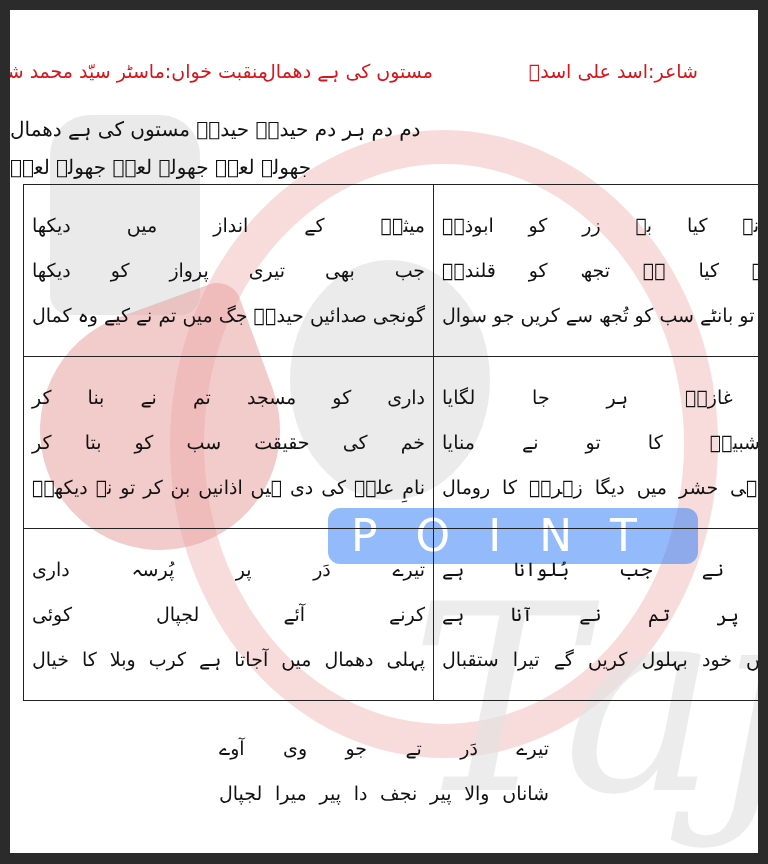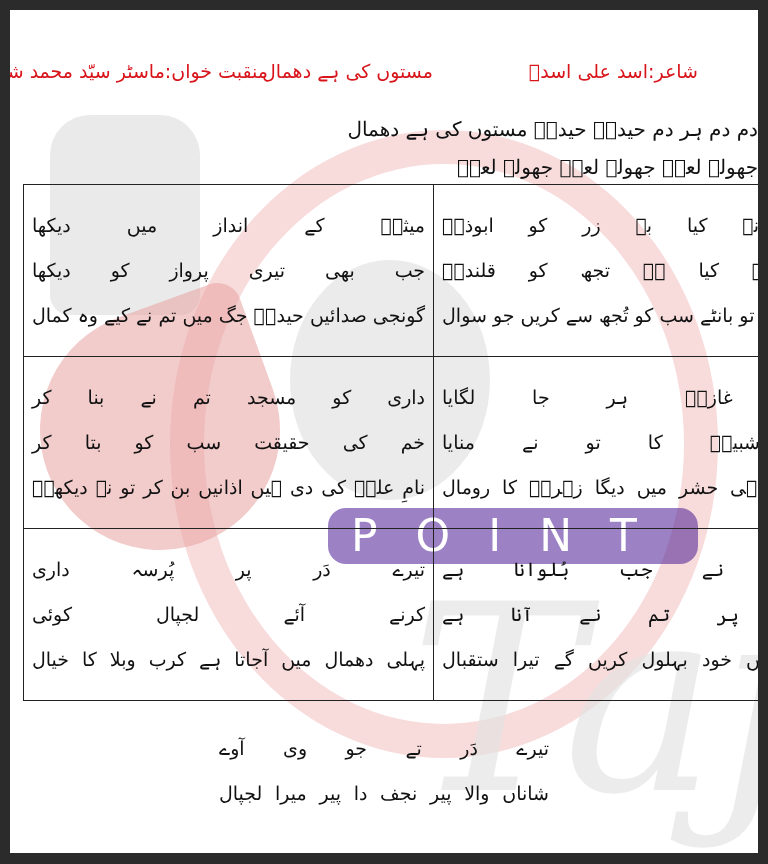--- a/index.html
+++ b/index.html
@@ -16,38 +16,38 @@
     left:40px; top:105px; width:150px; height:200px; border-radius:40px 40px 20px 20px;
     background:#d9d9d9; opacity:.55;
   }
   .wm-circle {
     left:160px; top:120px; width:480px; height:560px; border-radius:50%;
     border:34px solid #f3c4c4; opacity:.6;
   }
   .wm-red1 { left:30px; top:300px; width:240px; height:240px; border-radius:50% 10% 50% 50%; background:#e7a1a1; opacity:.55; transform:rotate(-20deg); }
   .wm-gray { left:280px; top:250px; width:200px; height:240px; border-radius:50%; background:#d3d3d3; opacity:.45; }
   .wm-point {
-    left:318px; top:498px; width:370px; height:56px; border-radius:18px; background:#4c1d95; opacity:.55;
+    left:318px; top:498px; width:370px; height:56px; border-radius:12px; background:#3b82f6; opacity:.55;
     color:#fff; font-size:44px; letter-spacing:38px; text-align:center; line-height:56px;
     font-family:"DejaVu Sans", sans-serif;
   }
   .wm-taj {
     left:400px; top:560px; font-size:260px; font-style:italic; color:#e3e3e3; opacity:.65;
     font-family:"DejaVu Serif", serif; line-height:1;
   }
   .header {
     position:absolute; top:50px; left:0; width:748px; height:40px; direction:rtl;
     font-family:"DejaVu Sans", sans-serif; color:#d8151b; font-size:19px;
   }
   .header span { position:absolute; top:0; white-space:nowrap; }
   .h-poet { right:60px; }
   .h-title { right:325px;margin-left:16px; }
   .h-reciter { right:490px; }
   .refrain {
-    position:absolute; top:100px; left:0; width:748px; text-align:right; direction:rtl;
+    position:absolute; top:100px; left:0; width:748px; text-align:left; direction:rtl;
     font-family:"DejaVu Serif", serif; font-size:20px; color:#111; line-height:38px;
   }
   table.lyrics {
     position:absolute; left:13px; top:174px; width:721px; height:498px;
     border-collapse:collapse; direction:rtl; background:transparent;
   }
   table.lyrics td {
     border:1.5px solid #222; vertical-align:middle; padding:18px 8px; width:50%;
   }
   .line {

